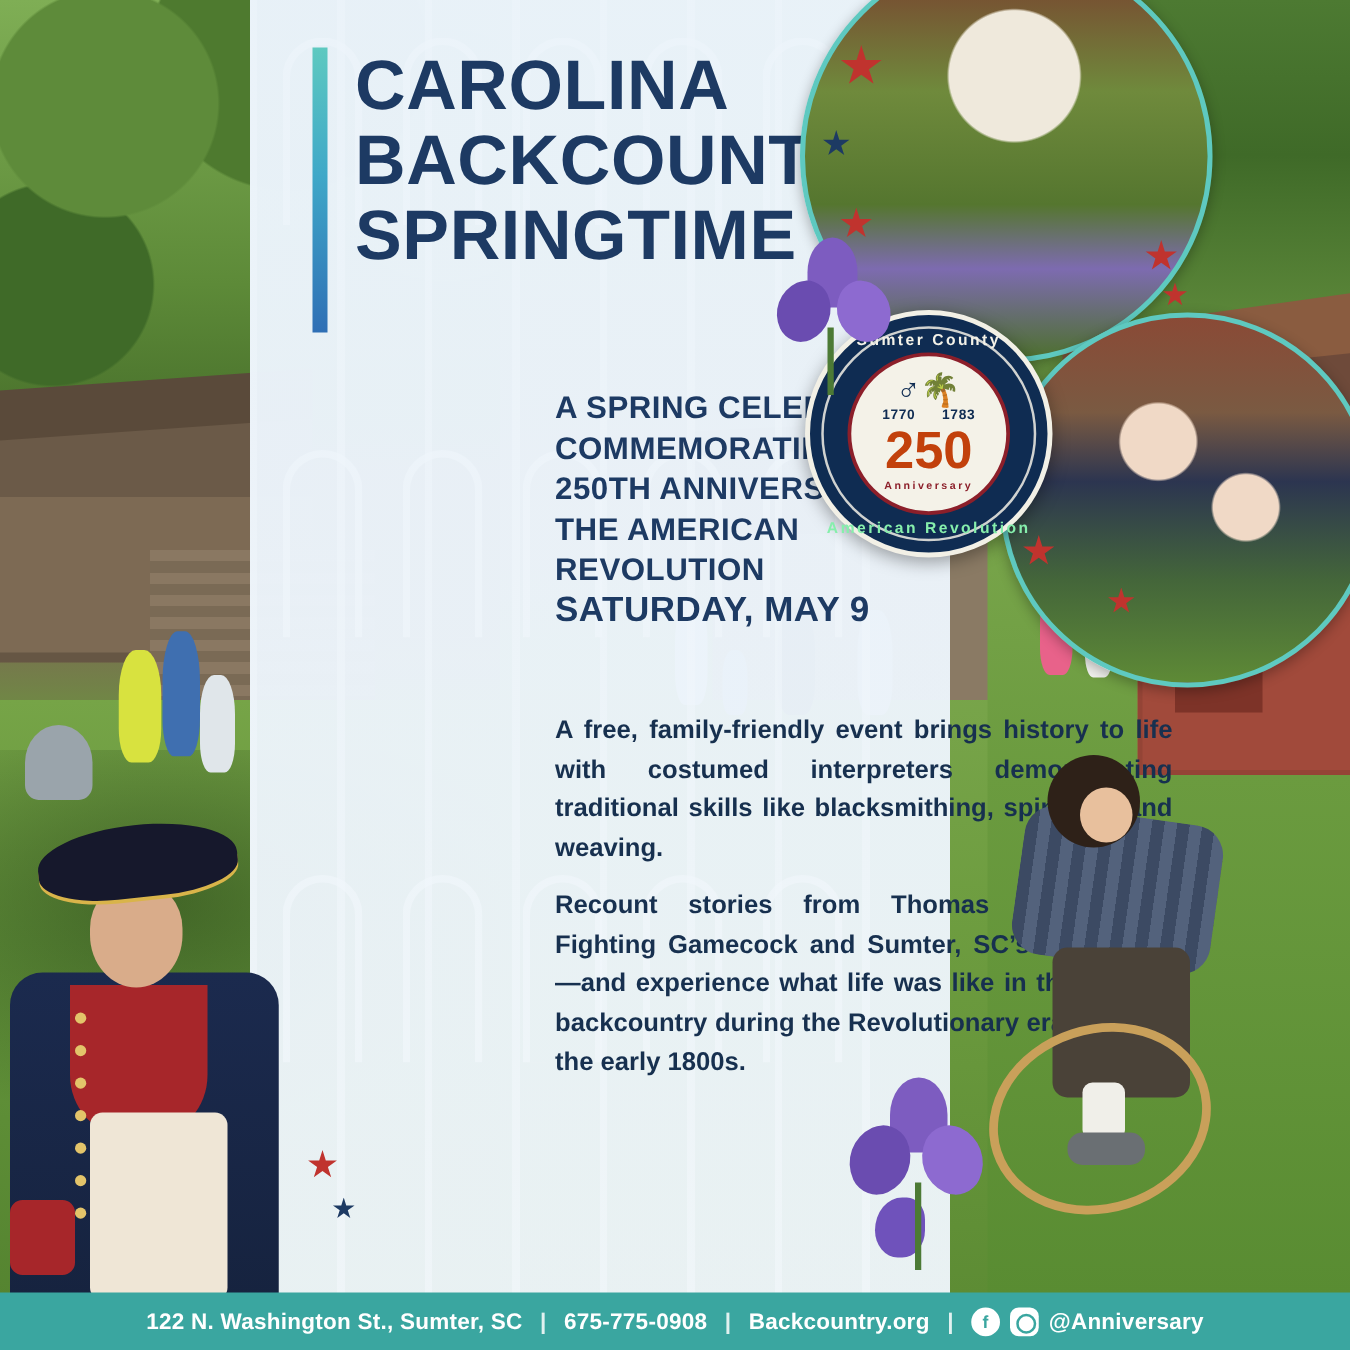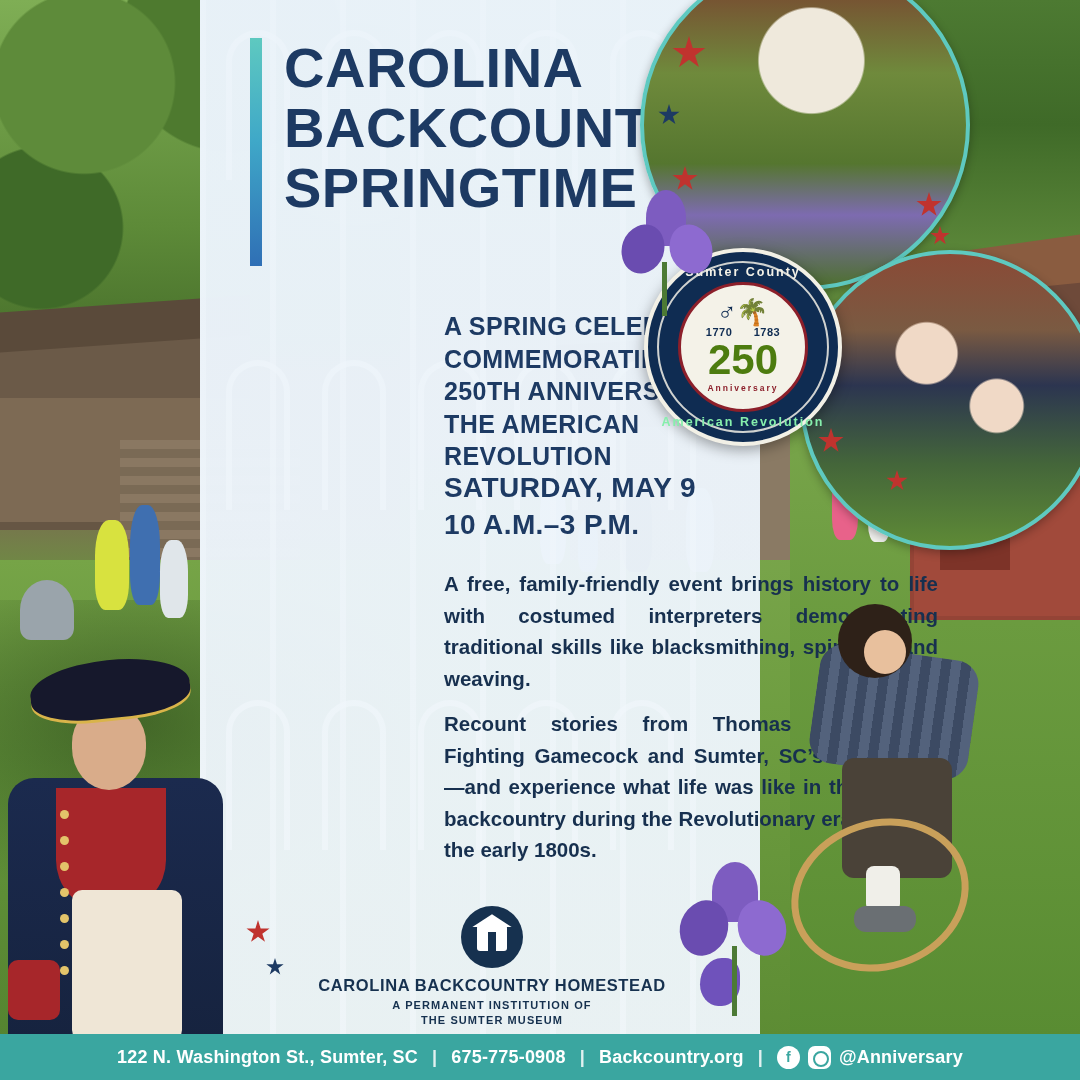--- a/index.html
+++ b/index.html
@@ -189,21 +189,21 @@
     display:flex; flex-direction:column; align-items:center; justify-content:center;
   }
   .seal .pal {
     color:#0f2c52; font-size:26px; line-height:1; margin-top:-2px;
   }
   .seal .dates {
     font-size:11px; font-weight:700; color:#0f2c52; letter-spacing:.5px;
     margin-top:1px;
   }
   .seal .big250 {
-    font-size:42px; font-weight:700; color:#4d7c0f; line-height:1; margin-top:1px;
+    font-size:42px; font-weight:700; color:#c2410c; line-height:1; margin-top:1px;
   }
   .seal .annv {
     font-size:8.5px; font-weight:700; color:#8c1f2a; letter-spacing:2px; margin-top:2px;
   }
   .seal-top-text, .seal-bottom-text {
     position:absolute; left:0; right:0; text-align:center;
     color:#f4f2e8; font-weight:700; font-size:12.5px; letter-spacing:2px;
   }
   .seal-top-text { top:13px; }
   .seal-bottom-text { bottom:13px; color:#86efac; }
@@ -396,36 +396,25 @@
       <div>Carolina</div>
       <div>Backcountry</div>
       <div>Springtime</div>
     </div>
   </div>
 
   <div class="subtitle">A spring celebration commemorating the 250th anniversary of the American Revolution</div>
 
   <div class="datetime">
     <div>Saturday, May 9</div>
-    <div>10 a.m.–3 p.m.</div>
   </div>
 
   <div class="para para-1">A free, family-friendly event brings history to life with costumed interpreters demonstrating traditional skills like blacksmithing, spinning, and weaving.</div>
   <div class="para para-2">Recount stories from Thomas Sumter—the Fighting Gamecock and Sumter, SC’s namesake.—and experience what life was like in the Sumter backcountry during the Revolutionary era and into the early 1800s.</div>
 
-  <div class="logo-block">
-    <div class="logo-mark">
-      <div class="house"></div>
-    </div>
-    <div class="logo-title">Carolina Backcountry Homestead</div>
-    <div class="logo-sub">
-      <div>A permanent institution of</div>
-      <div>the Sumter Museum</div>
-    </div>
-  </div>
 </div>
 
 <div class="photo-circle photo-garden"></div>
 <div class="photo-circle photo-kids"></div>
 
 <div class="seal">
   <div class="ring"></div>
   <div class="seal-top-text">Sumter County</div>
   <div class="seal-bottom-text">American Revolution</div>
   <div class="inner">

